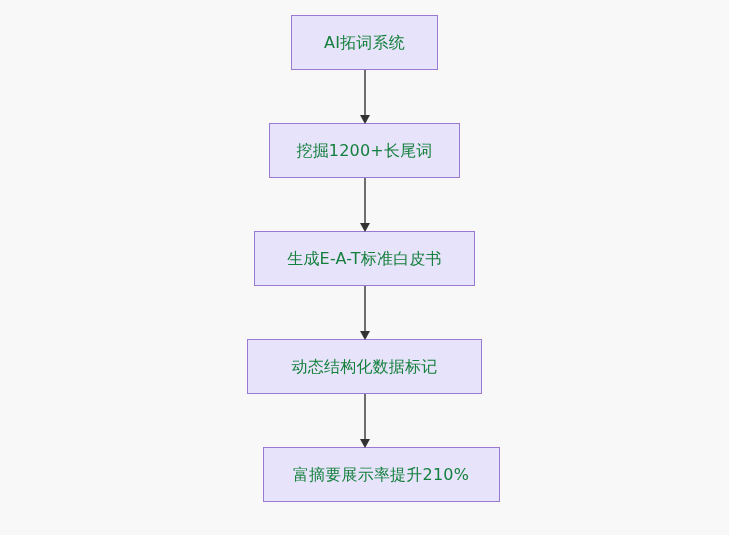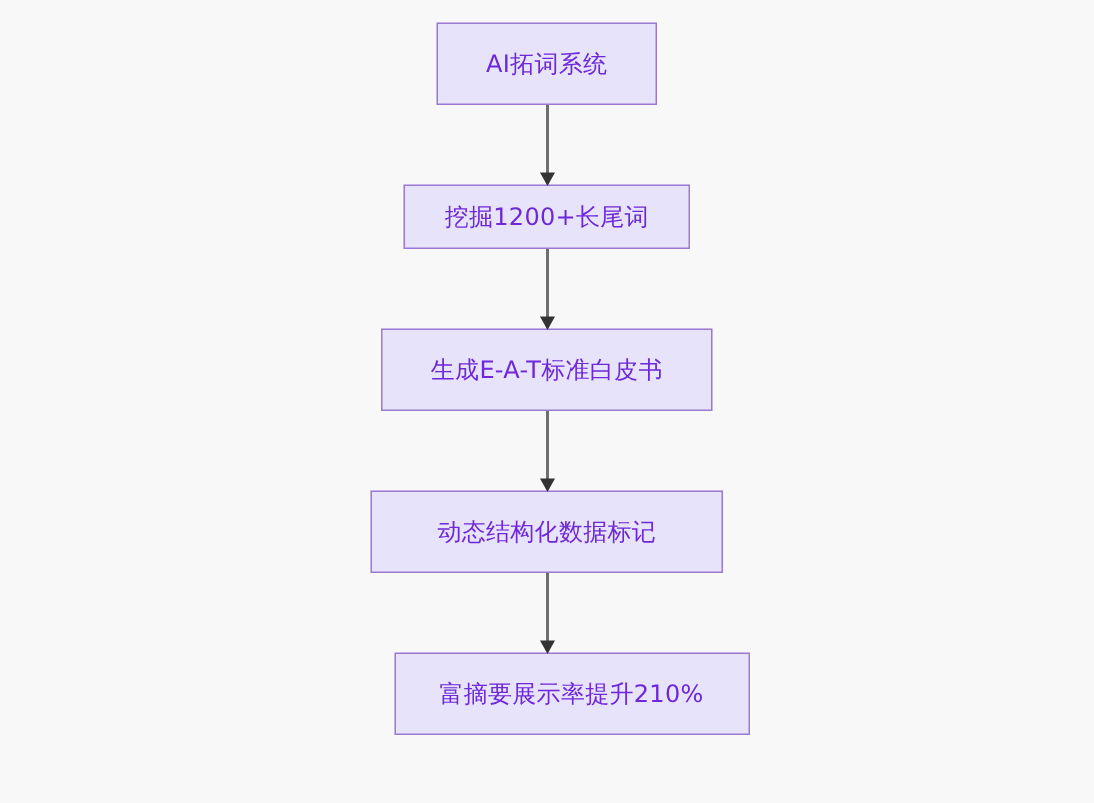--- a/index.html
+++ b/index.html
@@ -27,33 +27,33 @@
     width: 729px;
     display: flex;
     flex-direction: column;
     align-items: center;
   }
 
   .node {
     box-sizing: border-box;
     background: #e7e3fa;
     border: 1.6px solid #9a7ad1;
-    color: #6d28d9;
+    color: #15803d;
     display: flex;
     align-items: center;
     justify-content: center;
     font-size: 16px;
     line-height: 1.25;
     letter-spacing: 0.2px;
     white-space: nowrap;
     text-align: center;
   }
 
   .node-1 { width: 147px; height: 55px; margin-top: 15px; }
-  .node-2 { width: 191px; height: 43px; }
+  .node-2 { width: 191px; height: 55px; }
   .node-3 { width: 221px; height: 55px; }
   .node-4 { width: 235px; height: 55px; }
   .node-5 { width: 237px; height: 55px; margin-left: 33px; }
 
   .connector {
     width: 13px;
     height: 53px;
     position: relative;
     flex: 0 0 auto;
   }

